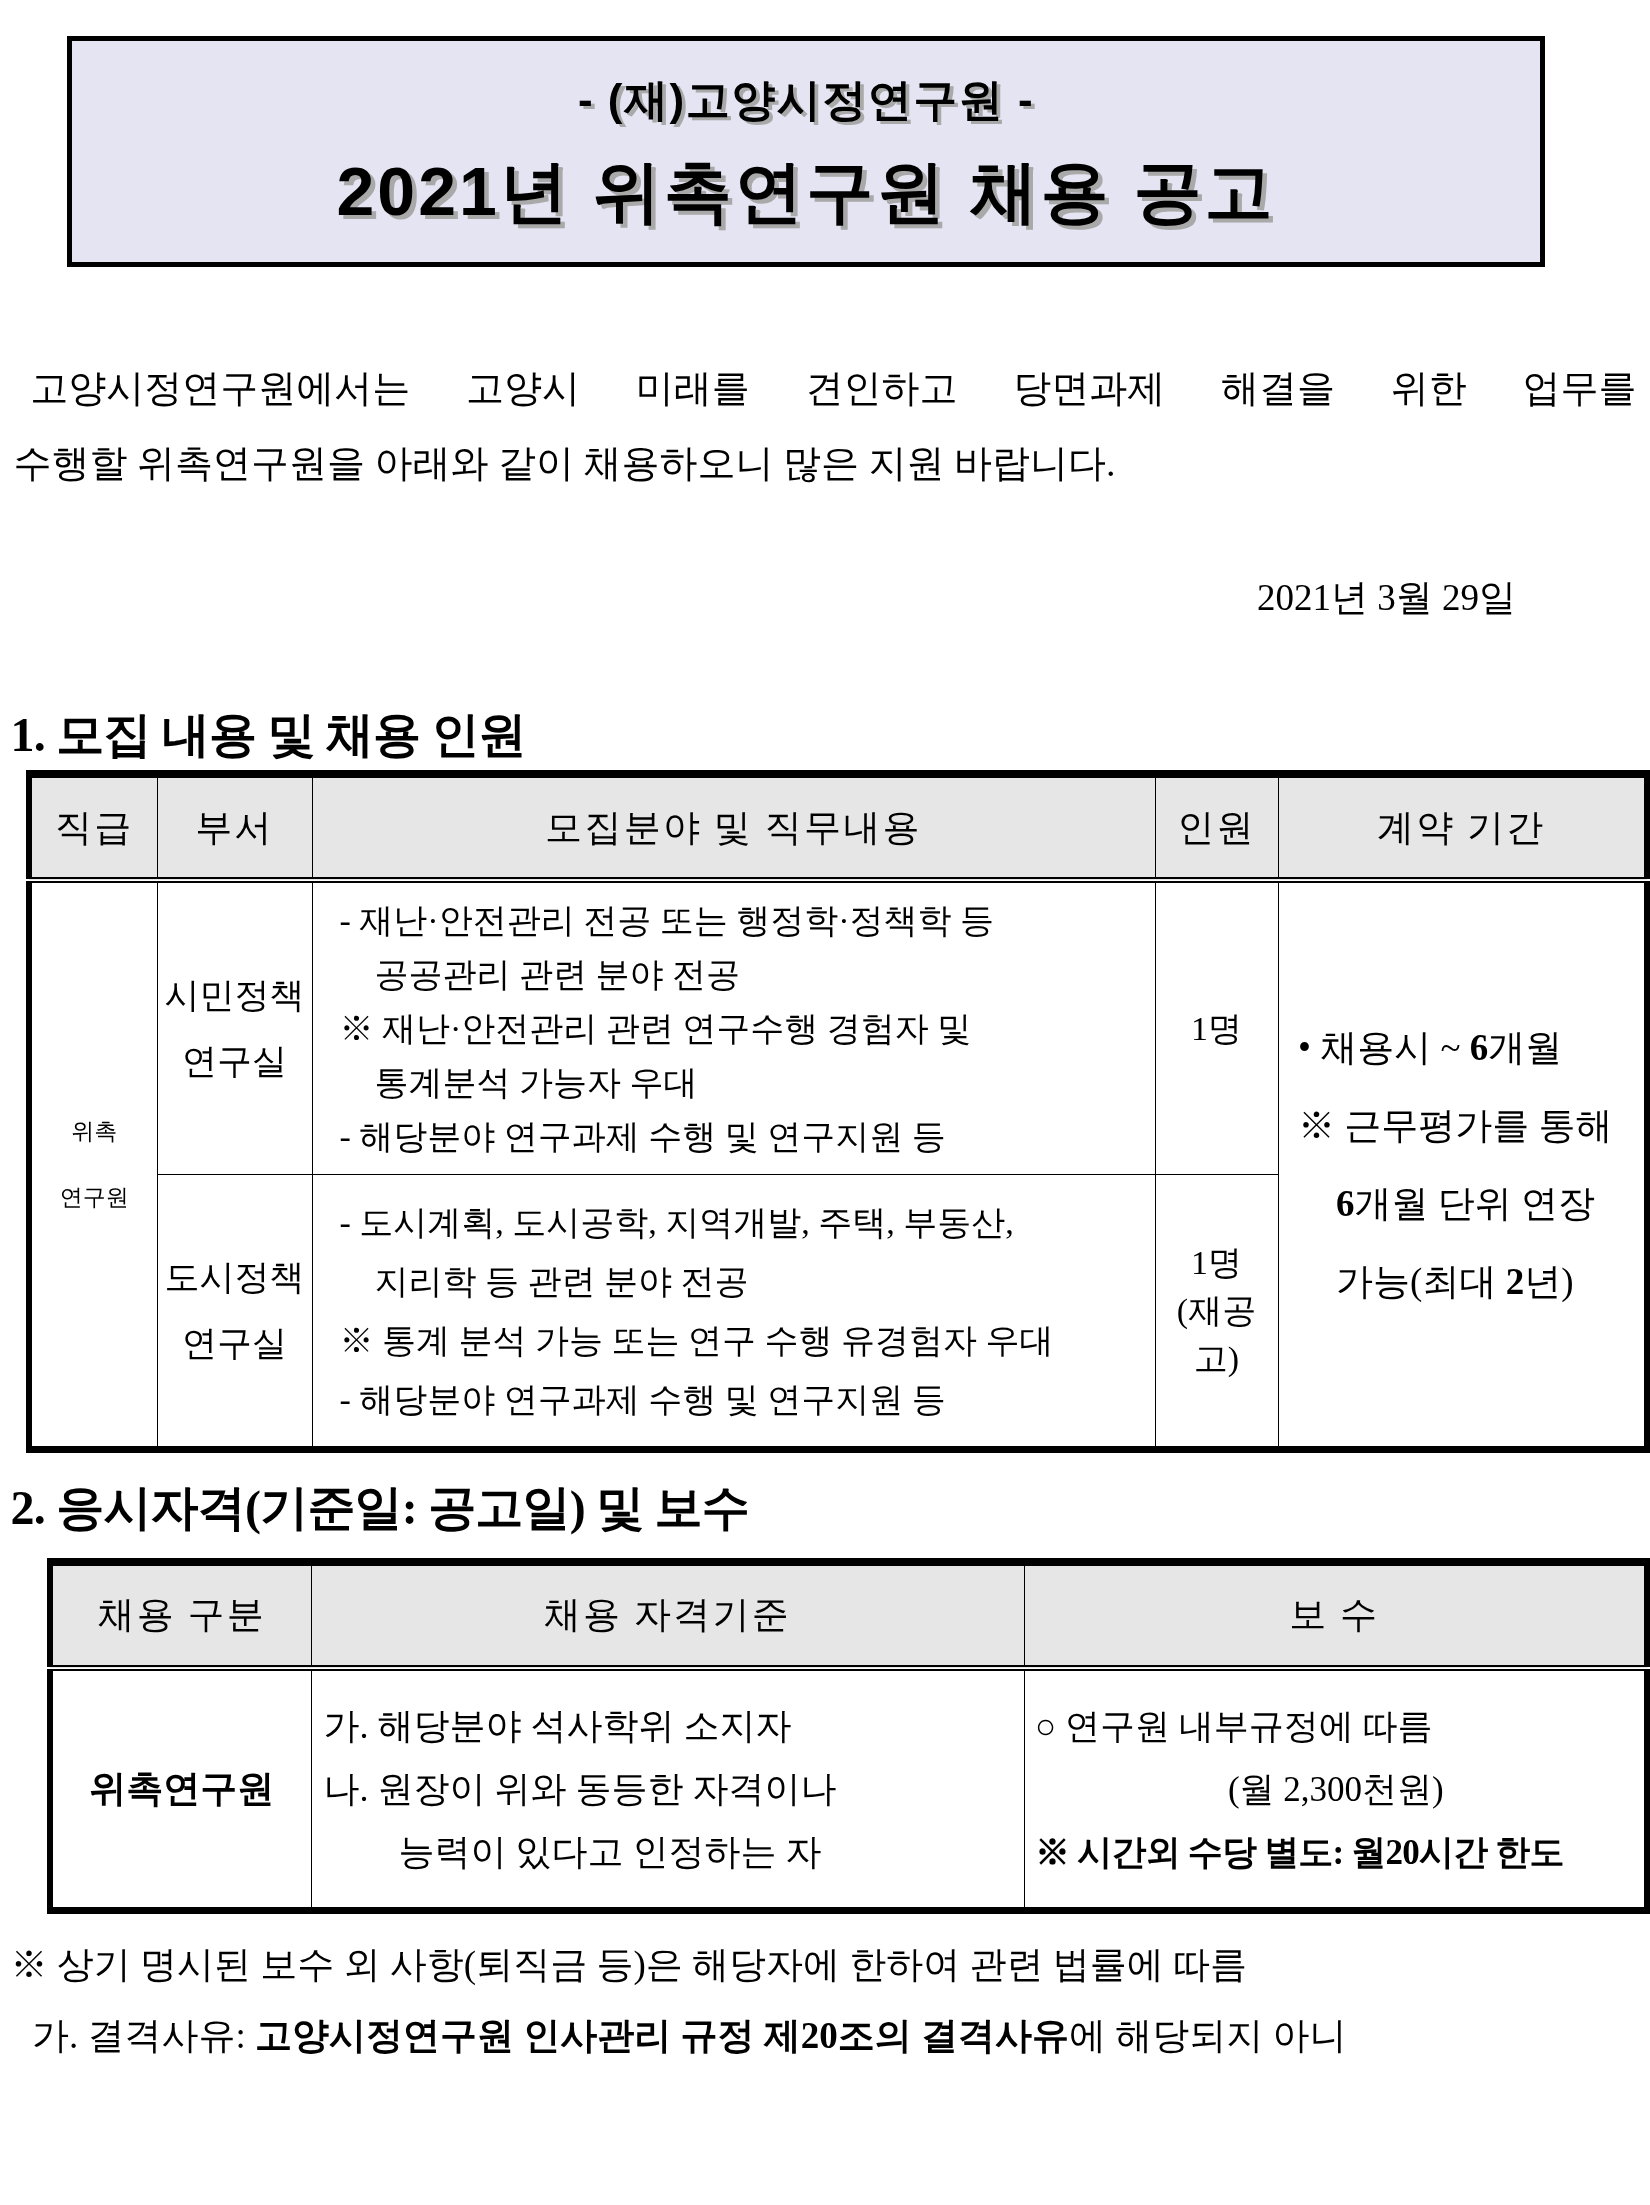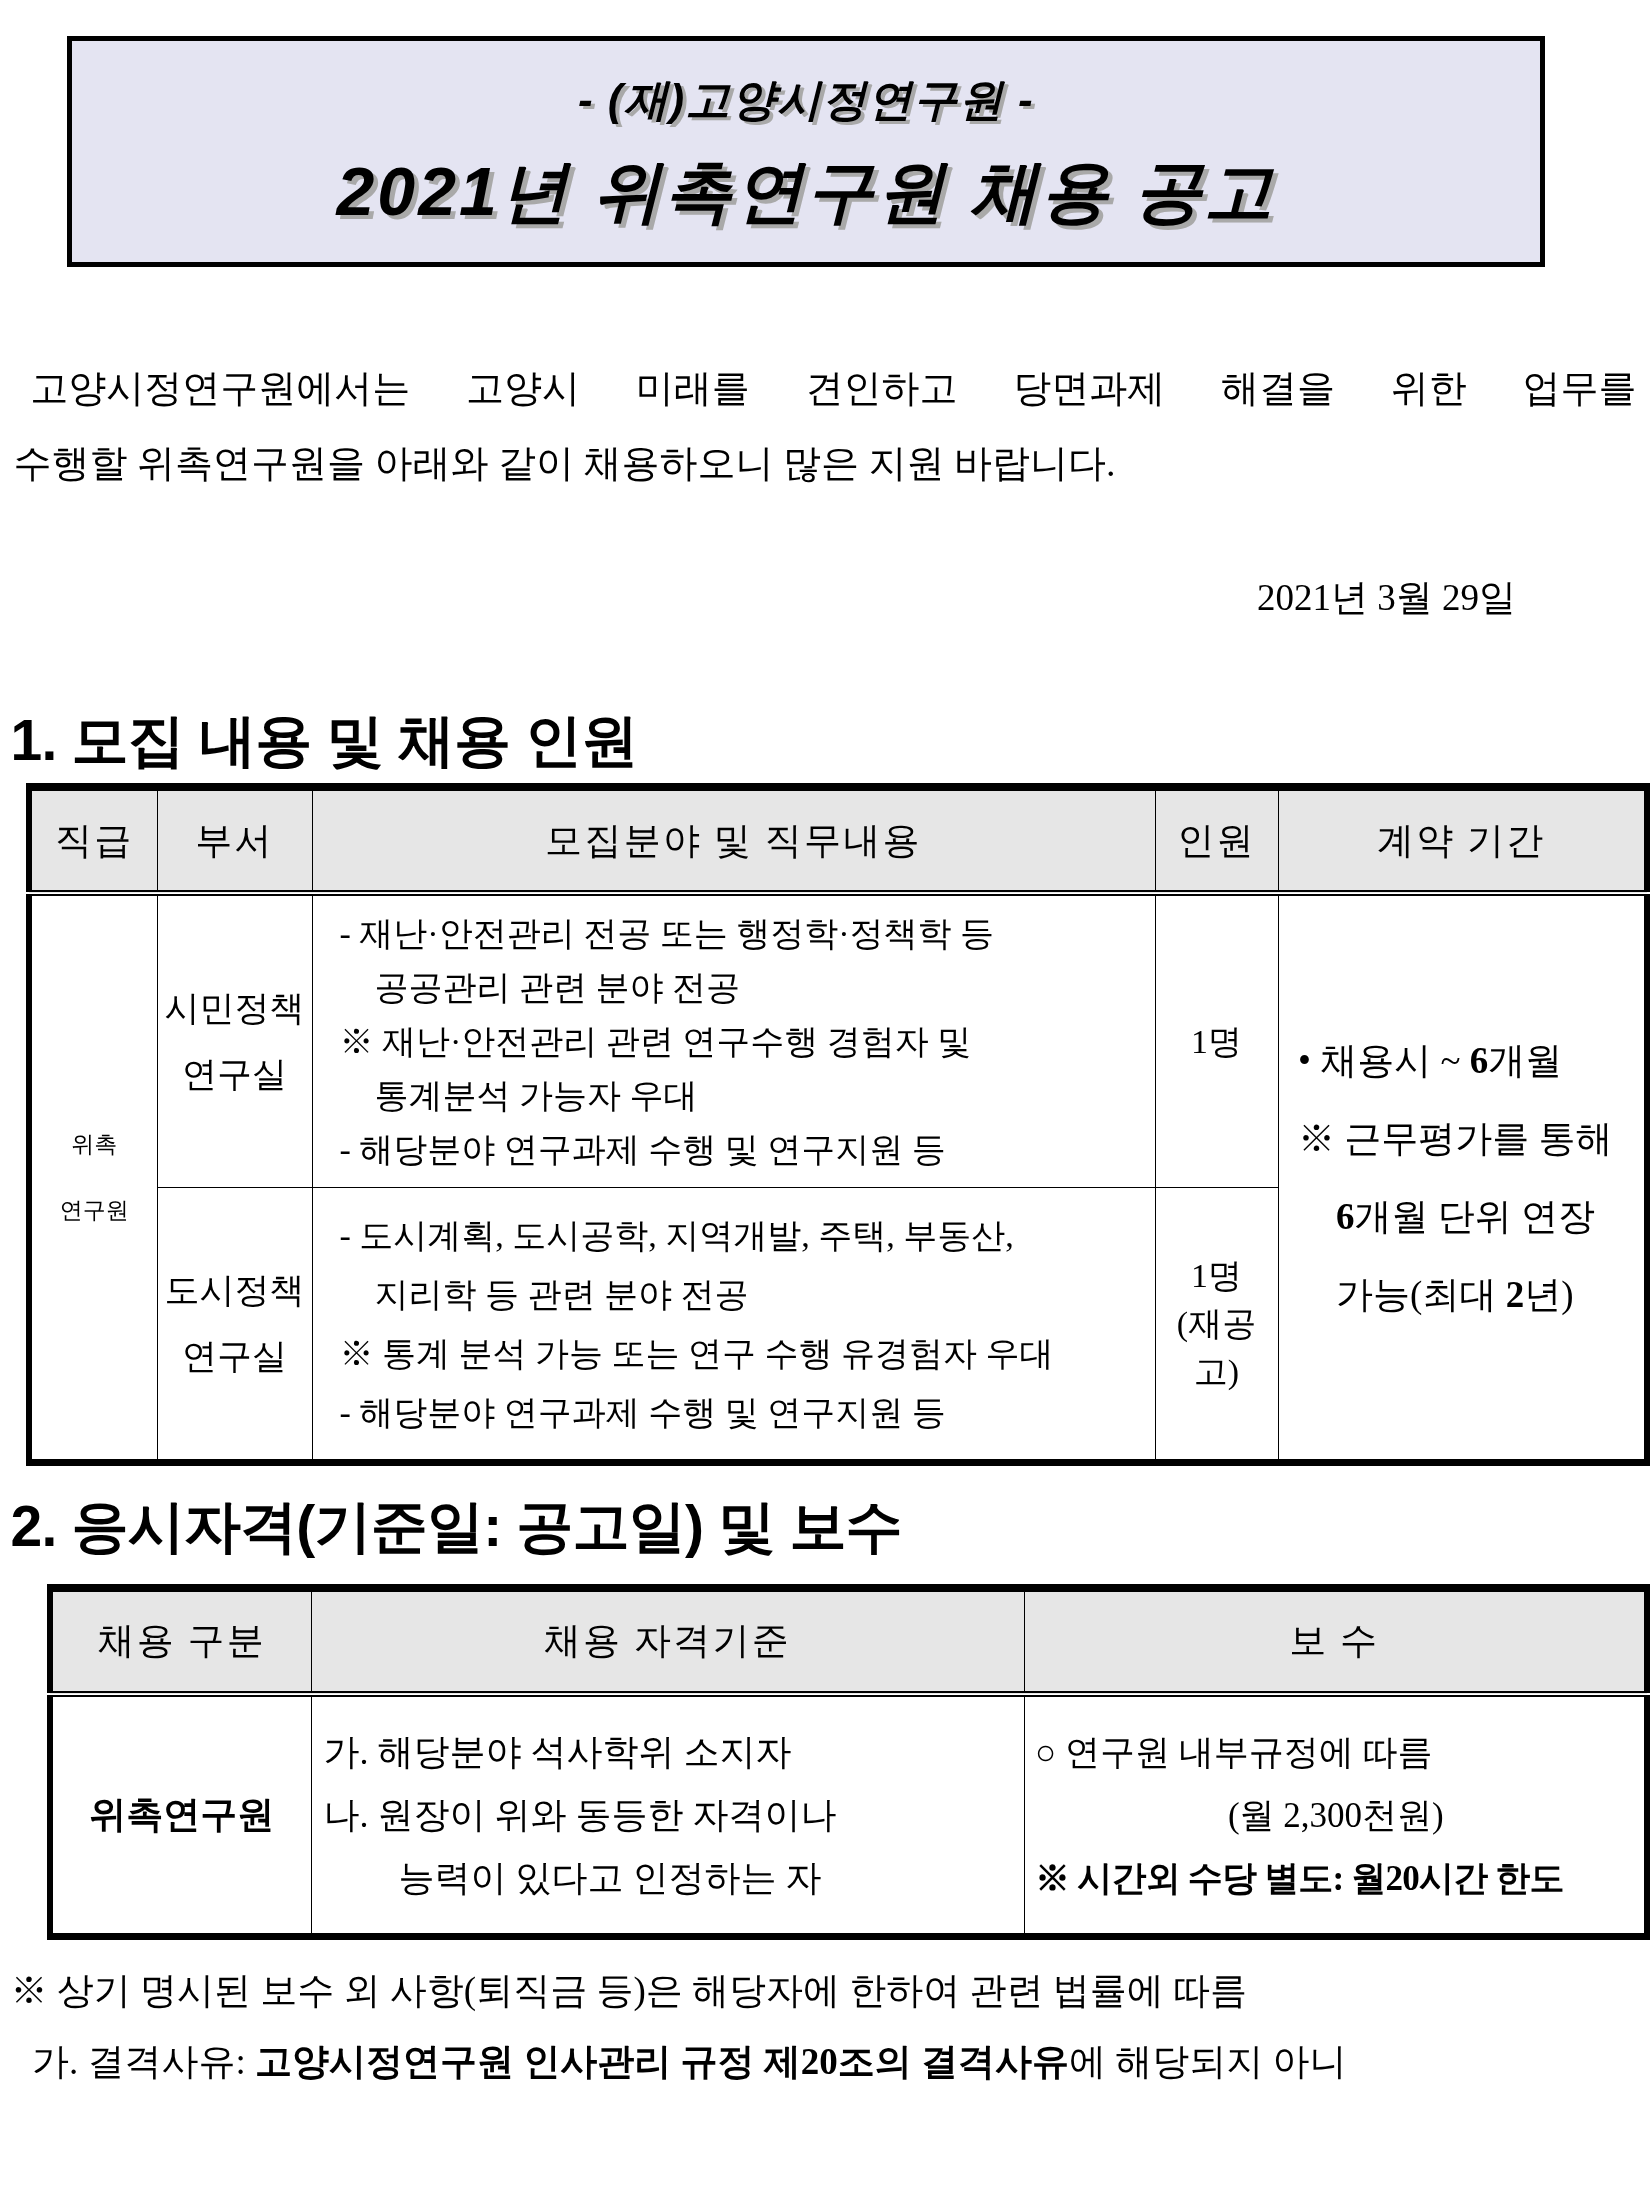--- a/index.html
+++ b/index.html
@@ -11,21 +11,20 @@
   .page { position:relative; width:1650px; height:2205px; }
 
   
   .title-box {
     box-sizing:border-box;
     margin:36px 105px 0 67px;
     height:231px;
     background:#E4E4F2;
     border:5.3px solid #000;
     text-align:center;
-    font-style:italic;
   }
   .title-sub {
     margin-top:30px;
     font-family:"Liberation Sans","DejaVu Sans",sans-serif;
     font-weight:800; font-size:44px; letter-spacing:1.5px;
     text-shadow:3.8px 3px 0 #a9a9a9;
   }
   .title-main {
     margin-top:16.6px;
     font-family:"Liberation Sans","DejaVu Sans",sans-serif;
@@ -37,22 +36,22 @@
   .intro { margin:84px 13.6px 0 13.6px; font-size:38px; line-height:75px; }
   .intro-line1 { display:block; text-align-last:justify; text-indent:16.6px; }
   .intro-line2 { display:block; }
 
   
   .date-line { margin-top:72px; text-align:right; padding-right:134px; font-size:37px; }
   .signature { margin-top:45px; text-align:right; padding-right:83px; font-size:59px; letter-spacing:13.6px; }
 
   
   .sec-title {
-    margin:0; font-family:Liberation Sans, sans-serif;
-    font-weight:800; font-size:57px; letter-spacing:-0.8px;
+    margin:0; font-family:Liberation Serif, serif;
+    font-weight:800; font-size:48px; letter-spacing:-0.8px;
   }
   .sec1 { margin:80px 0 0 10.6px; }
   .sec2 { margin:22.6px 0 0 10.6px; }
 
   
   table { border-collapse:collapse; table-layout:fixed; }
   .t1 { margin:3px 0 0 26px; width:1618px; }
   .t2 { margin:18px 0 0 47px; width:1597px; }
   .t1, .t2 { border:6px solid #000; border-top-width:8.3px; border-bottom-width:7.5px; }
   th {

